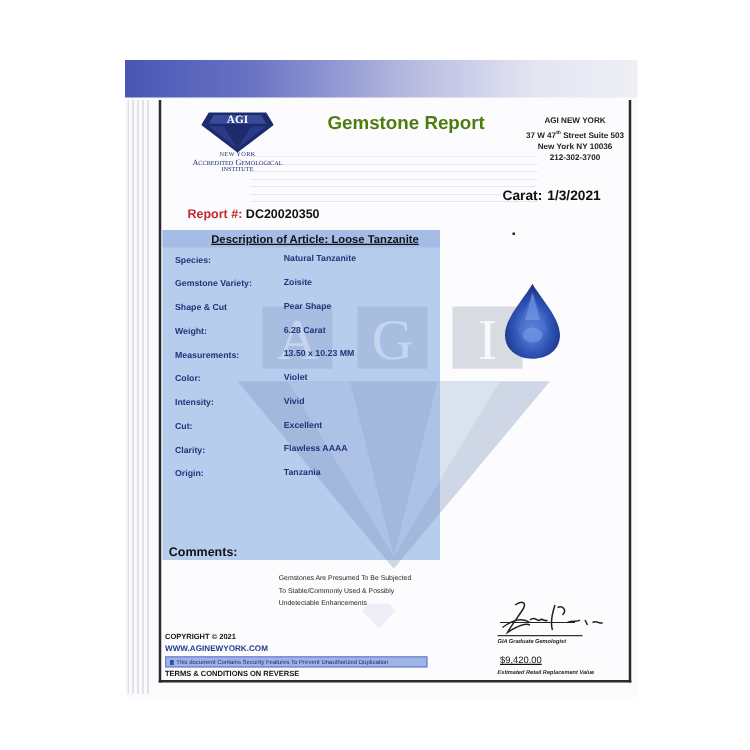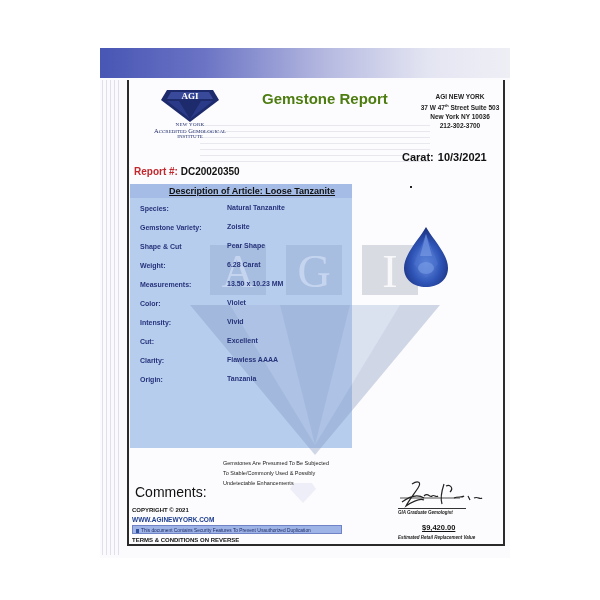--- a/index.html
+++ b/index.html
@@ -14,41 +14,41 @@
   .logo svg { display:block; margin:0 auto; }
   .logo .ny { font-family:"Liberation Serif", serif; font-size:5px; color:#1d2a6b; letter-spacing:.3px; }
   .logo .acc { font-family:"Liberation Serif", serif; font-size:6.5px; color:#1d2a6b; font-variant:small-caps; white-space:nowrap; }
   .logo .inst { font-family:"Liberation Serif", serif; font-size:5px; color:#1d2a6b; }
   .title { position:absolute; left:262px; top:90px; font-size:15px; font-weight:bold; color:#4d7c0f; }
   .address { position:absolute; left:410px; top:92px; width:100px; text-align:center; font-size:6.5px; line-height:9px; color:#222; font-weight:bold; }
   .address sup { font-size:4px; }
   .date { position:absolute; left:402px; top:151px; font-size:11px; font-weight:bold; color:#111; }
   .date span { margin-left:4px; }
   .report-no { position:absolute; left:134px; top:166px; font-size:10px; font-weight:bold; color:#111; }
-  .report-no .lbl { color:#c0282d; }
+  .report-no .lbl { color:#c0282d;margin-left:16px; }
   .desc-box { position:absolute; left:130px; top:184px; width:222px; height:264px; background:#b7cdee; }
   .desc-head { position:absolute; left:130px; top:184px; width:222px; height:14px; background:#a5bde6; }
   .desc-title { position:absolute; left:134px; top:186px; font-size:9px; font-weight:bold; color:#111; text-decoration:underline;padding-left:35px; }
   .row { position:absolute; left:140px; font-size:7px; font-weight:bold; color:#26337a; }
   .val { position:absolute; left:227px; font-size:7px; font-weight:bold; color:#26337a; }
   .watermark { position:absolute; left:190px; top:245px; width:250px; height:220px; opacity:.35; pointer-events:none; }
   .gem { position:absolute; left:398px; top:226px; width:56px; height:62px; }
   .gem-dot { position:absolute; left:410px; top:186px; width:2px; height:2px; background:#222; }
-  .comments-lbl { position:absolute; left:135px; top:484px; font-size:14px; font-weight:normal; color:#111; }
+  .comments-lbl { position:absolute; left:135px; top:437px; font-size:10px; font-weight:bold; color:#111; }
   .comments-txt { position:absolute; left:223px; top:458px; font-size:5.5px; line-height:10px; color:#222; }
   .small-wm { position:absolute; left:290px; top:482px; width:26px; height:22px; opacity:.12; }
   .copyright { position:absolute; left:132px; top:507px; font-size:6px; font-weight:bold; color:#111; }
   .website { position:absolute; left:132px; top:516px; font-size:6.5px; font-weight:bold; color:#1d3d8f; }
   .security { position:absolute; left:132px; top:525px; width:210px; height:9px; background:#9fb4e6; border:1px solid #6f83c6; font-size:4.8px; line-height:9px; color:#1d2a6b; padding-left:3px; box-sizing:border-box; white-space:nowrap; }
   .security .lock { display:inline-block; width:3px; height:4px; background:#3050a0; margin-right:2px; vertical-align:-1px; }
   .terms { position:absolute; left:132px; top:537px; font-size:6px; font-weight:bold; color:#111; }
   .signature { position:absolute; left:398px; top:476px; width:100px; height:36px; }
   .sig-line { position:absolute; left:398px; top:508px; width:68px; height:1px; background:#333; }
   .sig-caption { position:absolute; left:398px; top:510px; font-size:4.5px; font-style:italic; font-weight:bold; color:#222; }
-  .price { position:absolute; left:398px; top:523px; font-size:7.5px; font-weight:bold; color:#111; text-decoration:underline;padding-left:24px; }
+  .price { position:absolute; left:376px; top:523px; font-size:7.5px; font-weight:normal; color:#111; text-decoration:underline;padding-left:24px; }
   .price-caption { position:absolute; left:398px; top:535px; font-size:4.5px; font-style:italic; font-weight:bold; color:#222; }
   .faint-lines { position:absolute; left:200px; top:125px; width:230px; height:40px; opacity:.18;
     background:repeating-linear-gradient(180deg,#8a8fa8 0 1px,transparent 1px 6px); }
 </style>
 </head>
 <body>
 
 <div class="sheet"></div>
 <div class="top-band"></div>
 <div class="microtext"></div>
@@ -72,21 +72,21 @@
 <div class="title">Gemstone Report</div>
 
 <div class="address">
   <div>AGI NEW YORK</div>
   <div><span>37 W 47</span><sup>th</sup><span> Street Suite 503</span></div>
   <div>New York NY 10036</div>
   <div>212-302-3700</div>
 </div>
 
 <div class="date">
-  <span style="margin:0">Carat:</span><span>10/3/2021</span>
+  <span style="margin:0">Carat:</span><span>1/3/2021</span>
 </div>
 
 <div class="report-no">
   <span class="lbl">Report #:</span>
   <span>DC20020350</span>
 </div>
 
 <div class="desc-box"></div>
 <div class="desc-head"></div>
 <div class="desc-title">Description of Article: Loose Tanzanite</div>

